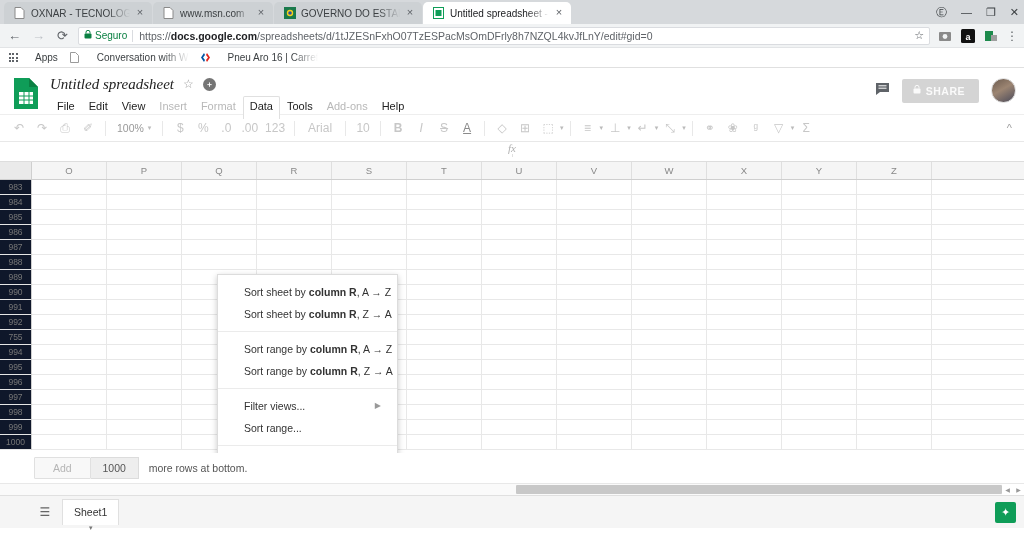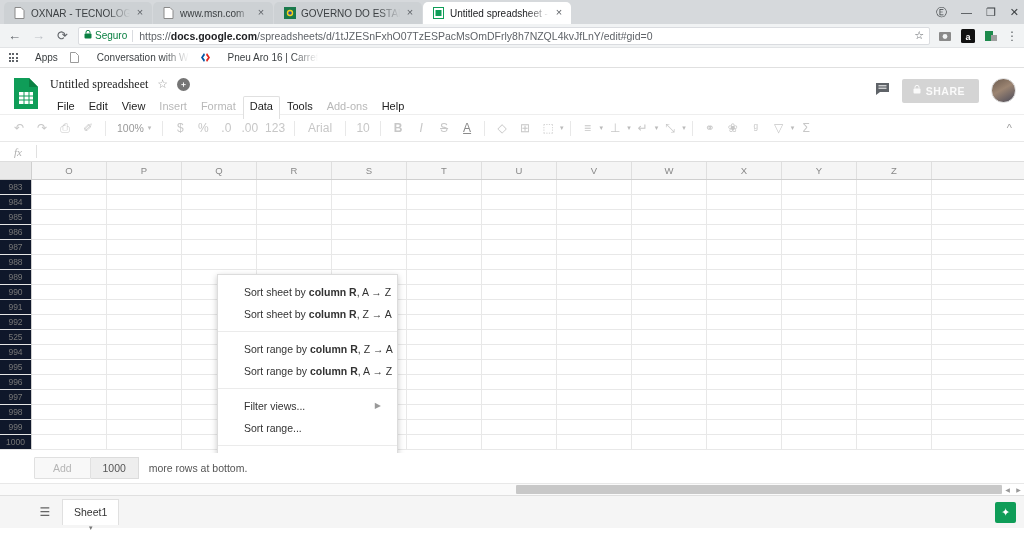--- a/index.html
+++ b/index.html
@@ -164,22 +164,23 @@
   }
   .sheets-logo {
     width: 28px; height: 36px;
     margin: 2px 10px 0 4px;
     flex: 0 0 28px;
     display: flex; align-items: center; justify-content: center;
   }
   .title-block { display: flex; flex-direction: column; flex: 1 1 auto; min-width: 0; }
   .title-line { display: flex; align-items: center; gap: 9px; height: 22px; }
   .doc-title {
-    font-size: 12px;
+    font-size: 15px;
     color: #222;
+    font-style: italic;
     font-family: "Liberation Serif", serif;
     cursor: text;
   }
   .star-icon { color: #9e9e9e; font-size: 12px; cursor: pointer; }
   .cloud-icon {
     width: 13px; height: 13px;
     border-radius: 50%;
     background: #757575;
     color: #fff;
     font-size: 9px;
@@ -283,20 +284,21 @@
     padding-right: 4px;
   }
 
   .formula-row {
     height: 21px;
     display: flex;
     align-items: center;
     border-top: 1px solid #e8e8e8;
     border-bottom: 1px solid #ddd;
     background: #fff;
+    flex-direction: column;
   }
   .fx-label {
     width: 36px;
     text-align: center;
     font-family: "Liberation Serif", serif;
     font-style: italic;
     font-size: 11px;
     color: #b0b0b0;
   }
   .fx-sep { width: 1px; height: 13px; background: #e0e0e0; }
@@ -748,21 +750,21 @@
           <div class="rownum">983</div>
           <div class="rownum">984</div>
           <div class="rownum">985</div>
           <div class="rownum">986</div>
           <div class="rownum">987</div>
           <div class="rownum">988</div>
           <div class="rownum">989</div>
           <div class="rownum">990</div>
           <div class="rownum">991</div>
           <div class="rownum">992</div>
-          <div class="rownum">525</div>
+          <div class="rownum">755</div>
           <div class="rownum">994</div>
           <div class="rownum">995</div>
           <div class="rownum">996</div>
           <div class="rownum">997</div>
           <div class="rownum">998</div>
           <div class="rownum">999</div>
           <div class="rownum">1000</div>
         </div>
       <div class="cells-area" id="cells">
           <div class="cell-row">
@@ -1041,24 +1043,24 @@
 
     <div class="dropdown" id="dropdown">
         <div class="dd-item">
           <span class="dd-label">Sort sheet by <b>column R</b>, A → Z</span>
         </div>
         <div class="dd-item">
           <span class="dd-label">Sort sheet by <b>column R</b>, Z → A</span>
         </div>
         <div class="dd-sep"></div>
         <div class="dd-item">
-          <span class="dd-label">Sort range by <b>column R</b>, Z → A</span>
+          <span class="dd-label">Sort range by <b>column R</b>, A → Z</span>
         </div>
         <div class="dd-item">
-          <span class="dd-label">Sort range by <b>column R</b>, A → Z</span>
+          <span class="dd-label">Sort range by <b>column R</b>, Z → A</span>
         </div>
         <div class="dd-sep"></div>
         <div class="dd-item">
           <span class="dd-label">Filter views...</span>
           <span class="dd-arrow">▶</span>
         </div>
         <div class="dd-item">
           <span class="dd-label">Sort range...</span>
         </div>
         <div class="dd-sep"></div>

